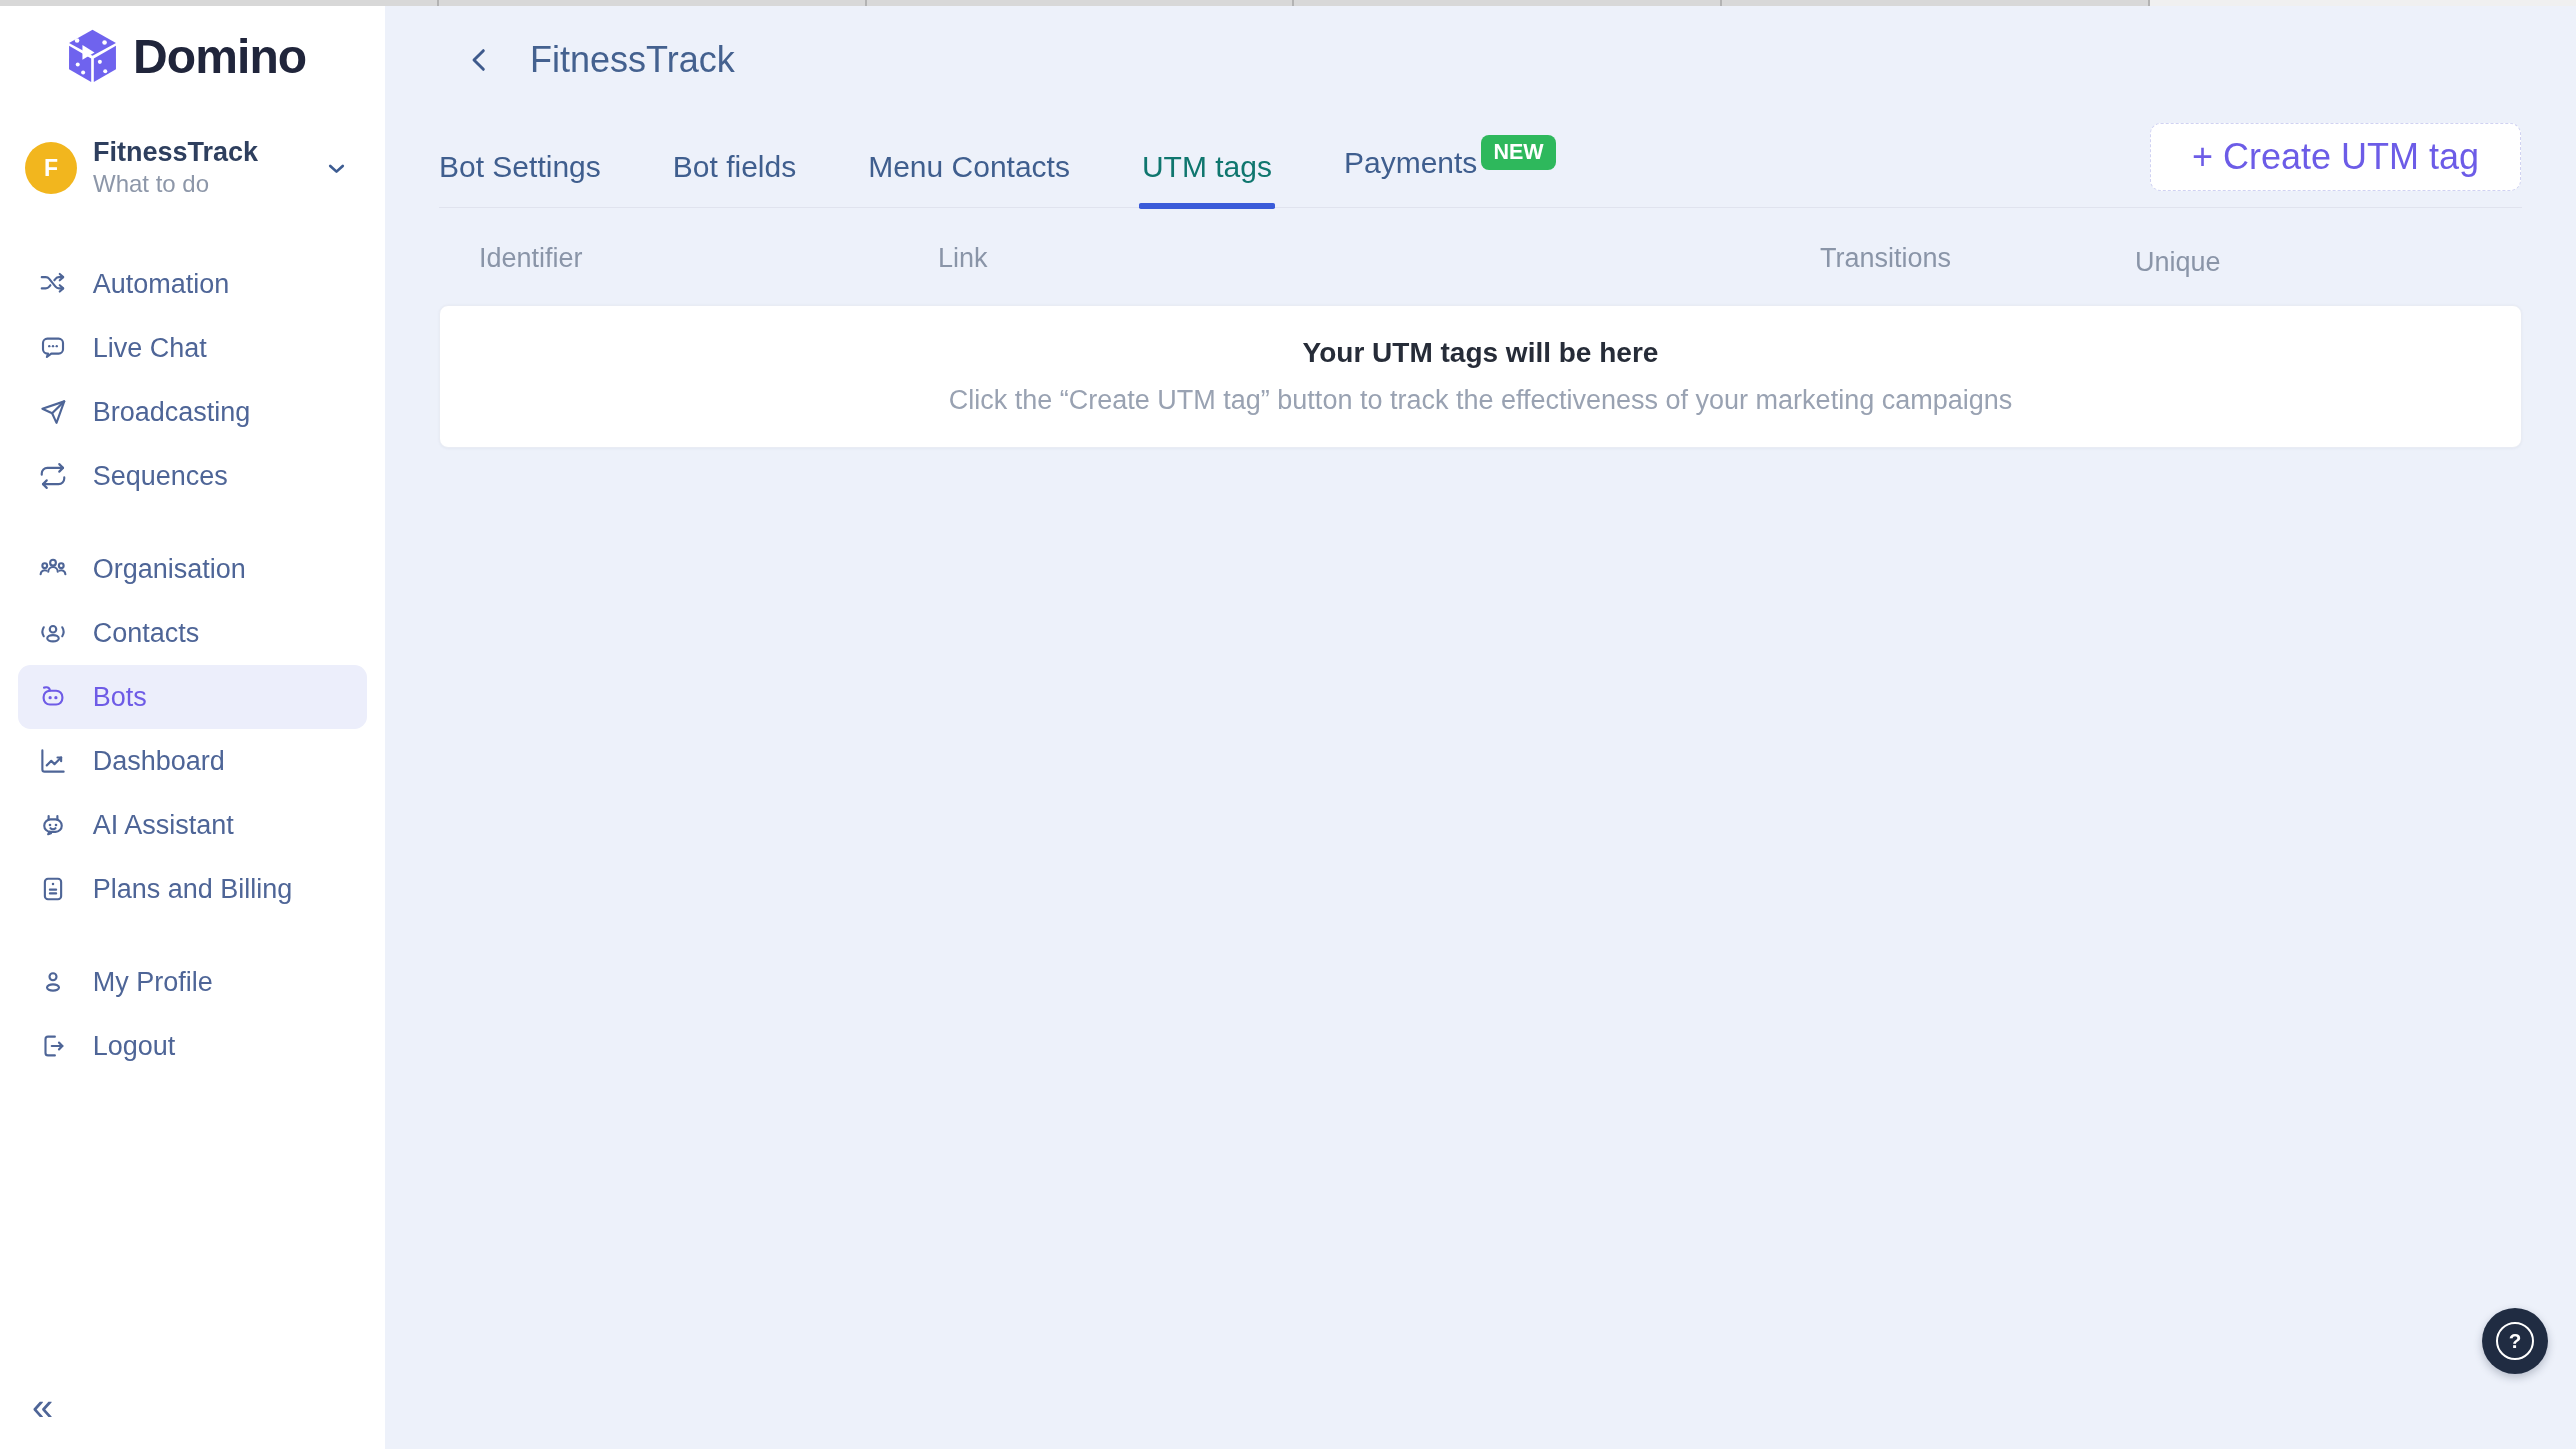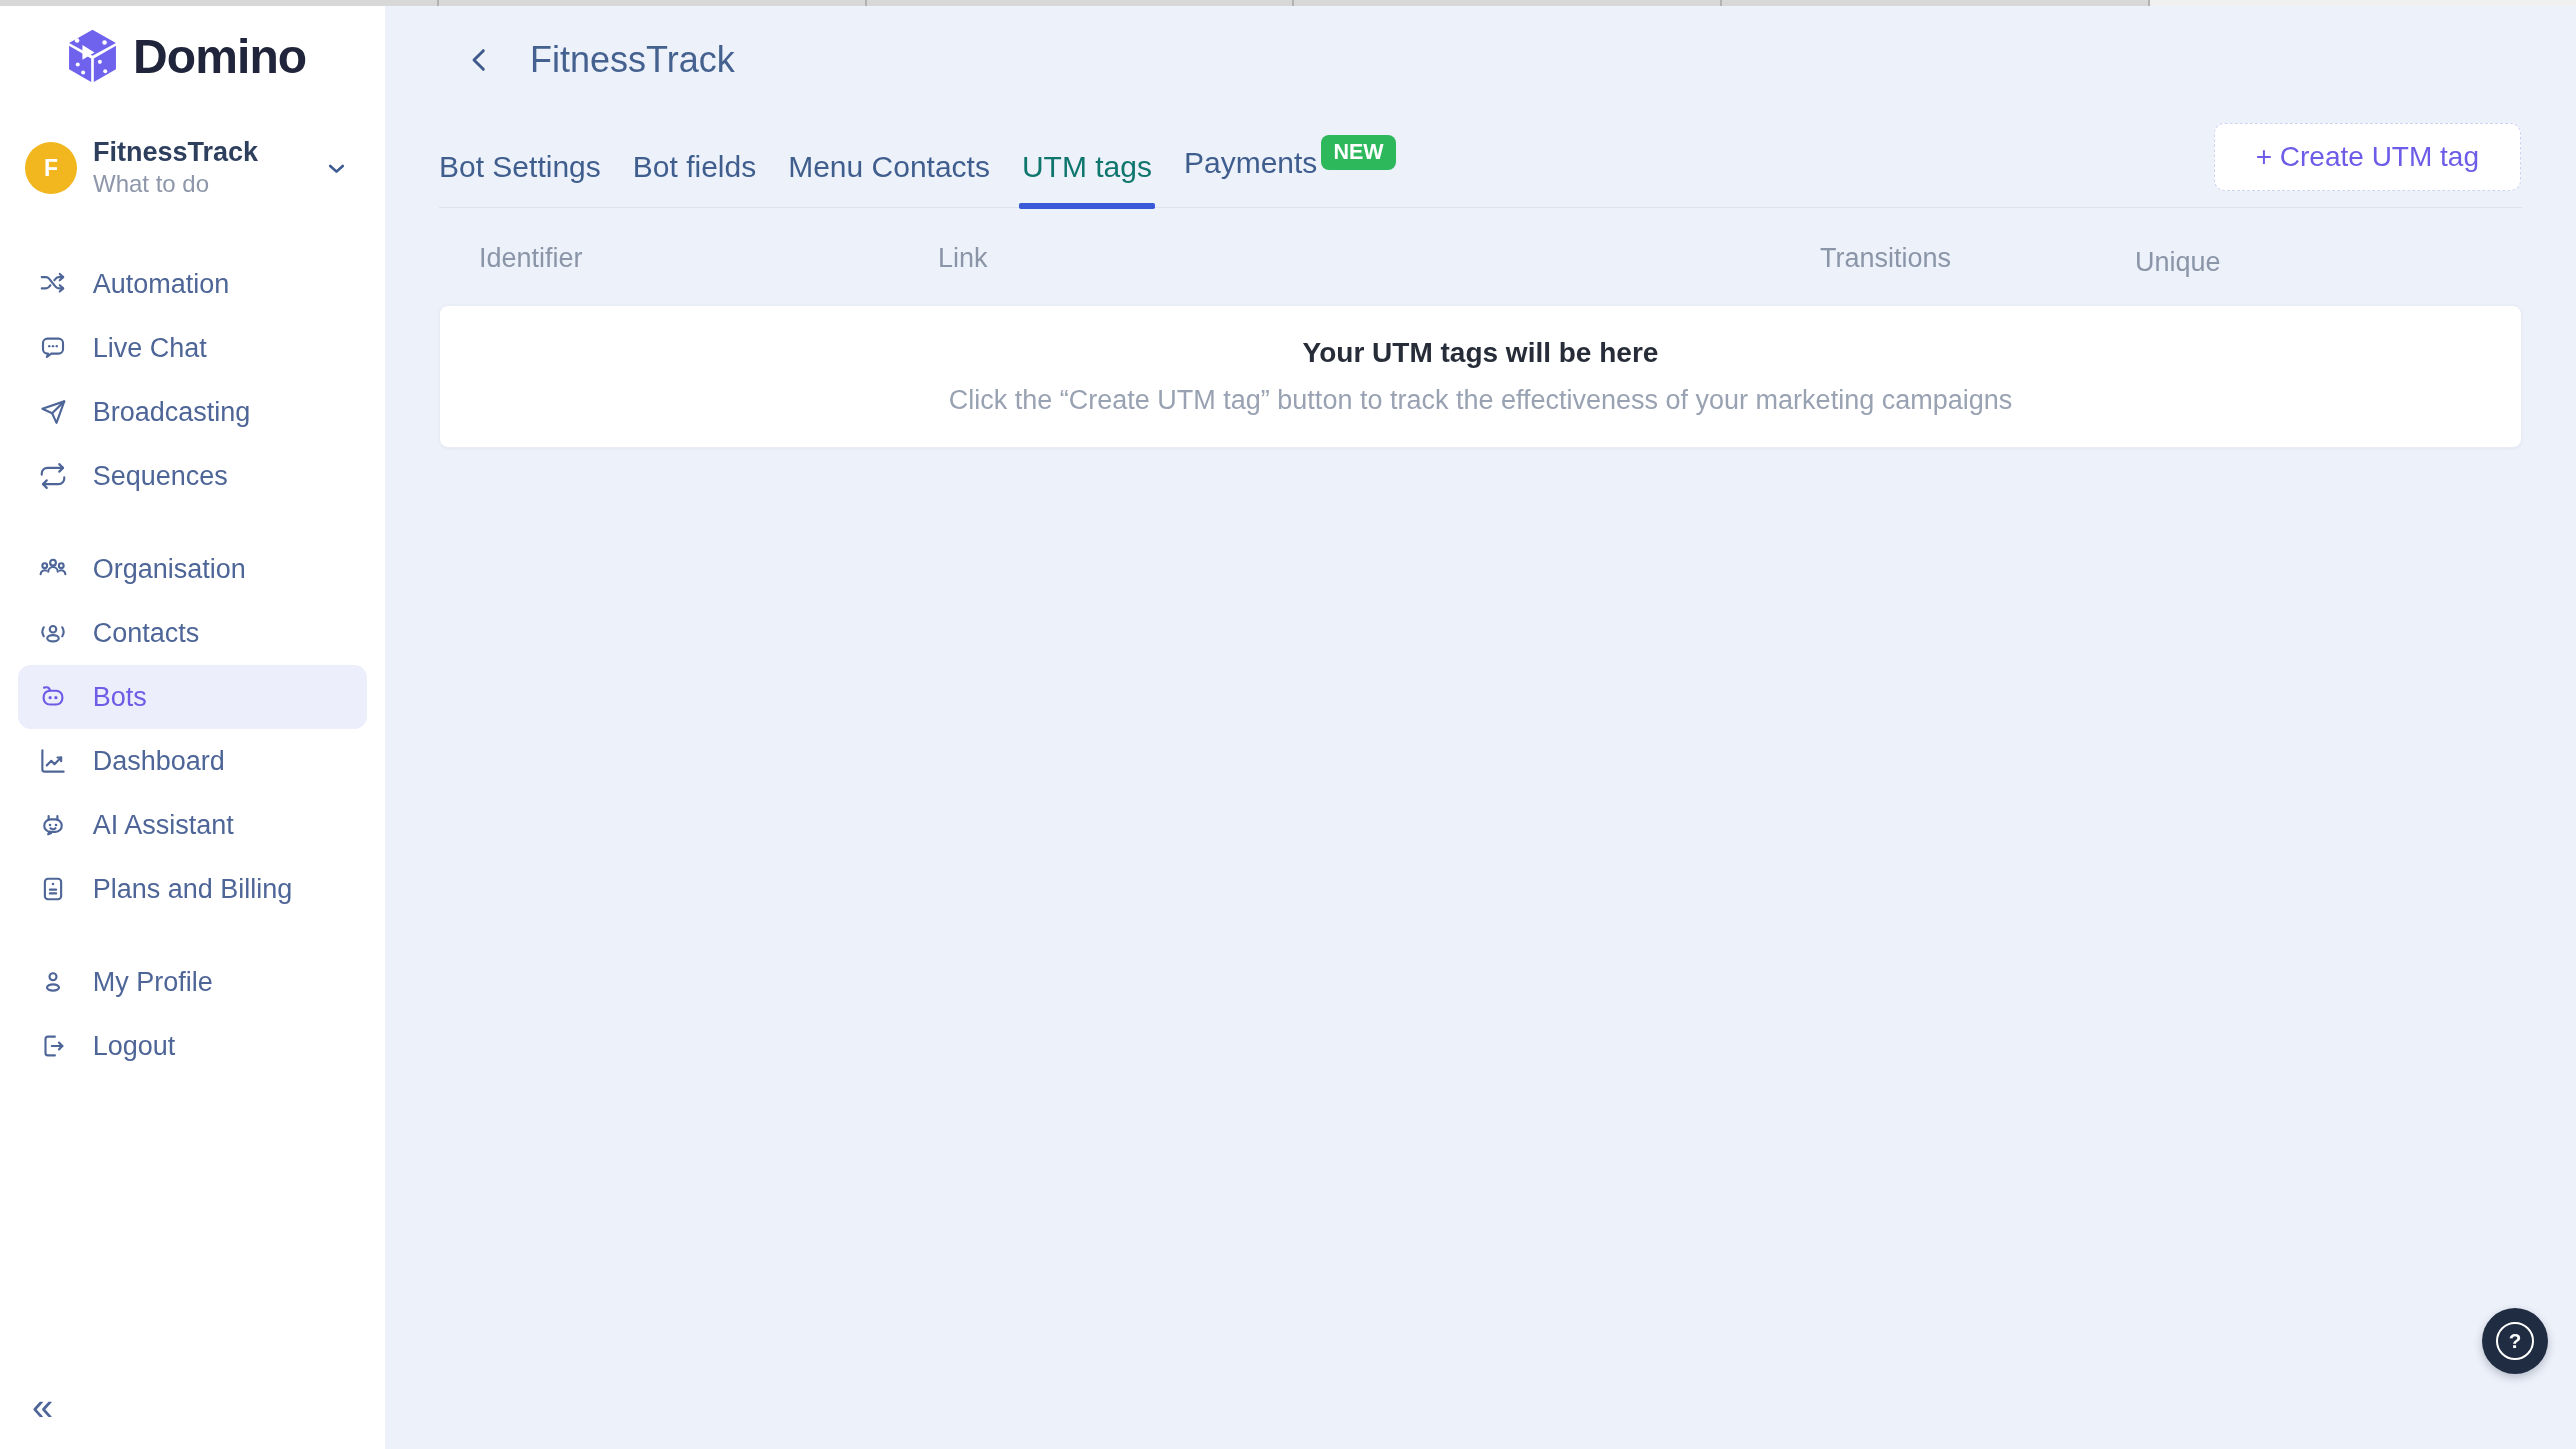--- a/index.html
+++ b/index.html
@@ -41,24 +41,24 @@
 
   
   .main { flex:1; position:relative; background:#edf1fa; }
 
   .header-row { display:flex; align-items:center; margin-top:40px; padding-left:79px; height:39px; gap:34px; }
   .back { background:none; border:none; cursor:pointer; display:flex; color:#3e5a8c; padding:0; }
   .page-title { font-size:36px; font-weight:500; color:#44618f; line-height:1.1; }
 
   .create-btn { position:absolute; top:123px; right:55px; height:68px; padding:0 41px;
                 background:#ffffff; border:1.8px dashed #d0d2f2; border-radius:10.7px;
-                color:#6c5ce7; font-size:28px; font-family:inherit; cursor:pointer; }
+                color:#6c5ce7; font-size:36px; font-family:inherit; cursor:pointer; }
 
   .tabs-row { margin-top:66px; }
-  .tabs-inner { margin:0 54px; display:flex; align-items:flex-end; border-bottom:1.8px solid #e0e3ee; }
+  .tabs-inner { margin:0 54px; display:flex; align-items:flex-end; border-bottom:1.8px solid #e0e3ee;gap:40px; }
   .tab { position:relative; font-size:30px; font-weight:500; color:#3f5e8e; padding-bottom:22.4px;
          line-height:1.2; cursor:pointer; white-space:nowrap; }
   .tab + .tab { margin-left:32px; }
   .tab.active { color:#0f766e; }
   .tab.active::after { content:""; position:absolute; left:-2.7px; right:-2.7px; bottom:-1.8px;
                        height:6.3px; background:#3a5bd9; border-radius:1.8px; }
   .badge { display:inline-block; position:relative; top:-14.3px; margin-left:3.6px; background:#2eb85c;
            color:#fff; font-size:21.5px; font-weight:700; padding:7.2px 12.5px; border-radius:8px; line-height:1; }
 
   .table-head { display:flex; align-items:center; margin:14.3px 54px 0; height:72px;

